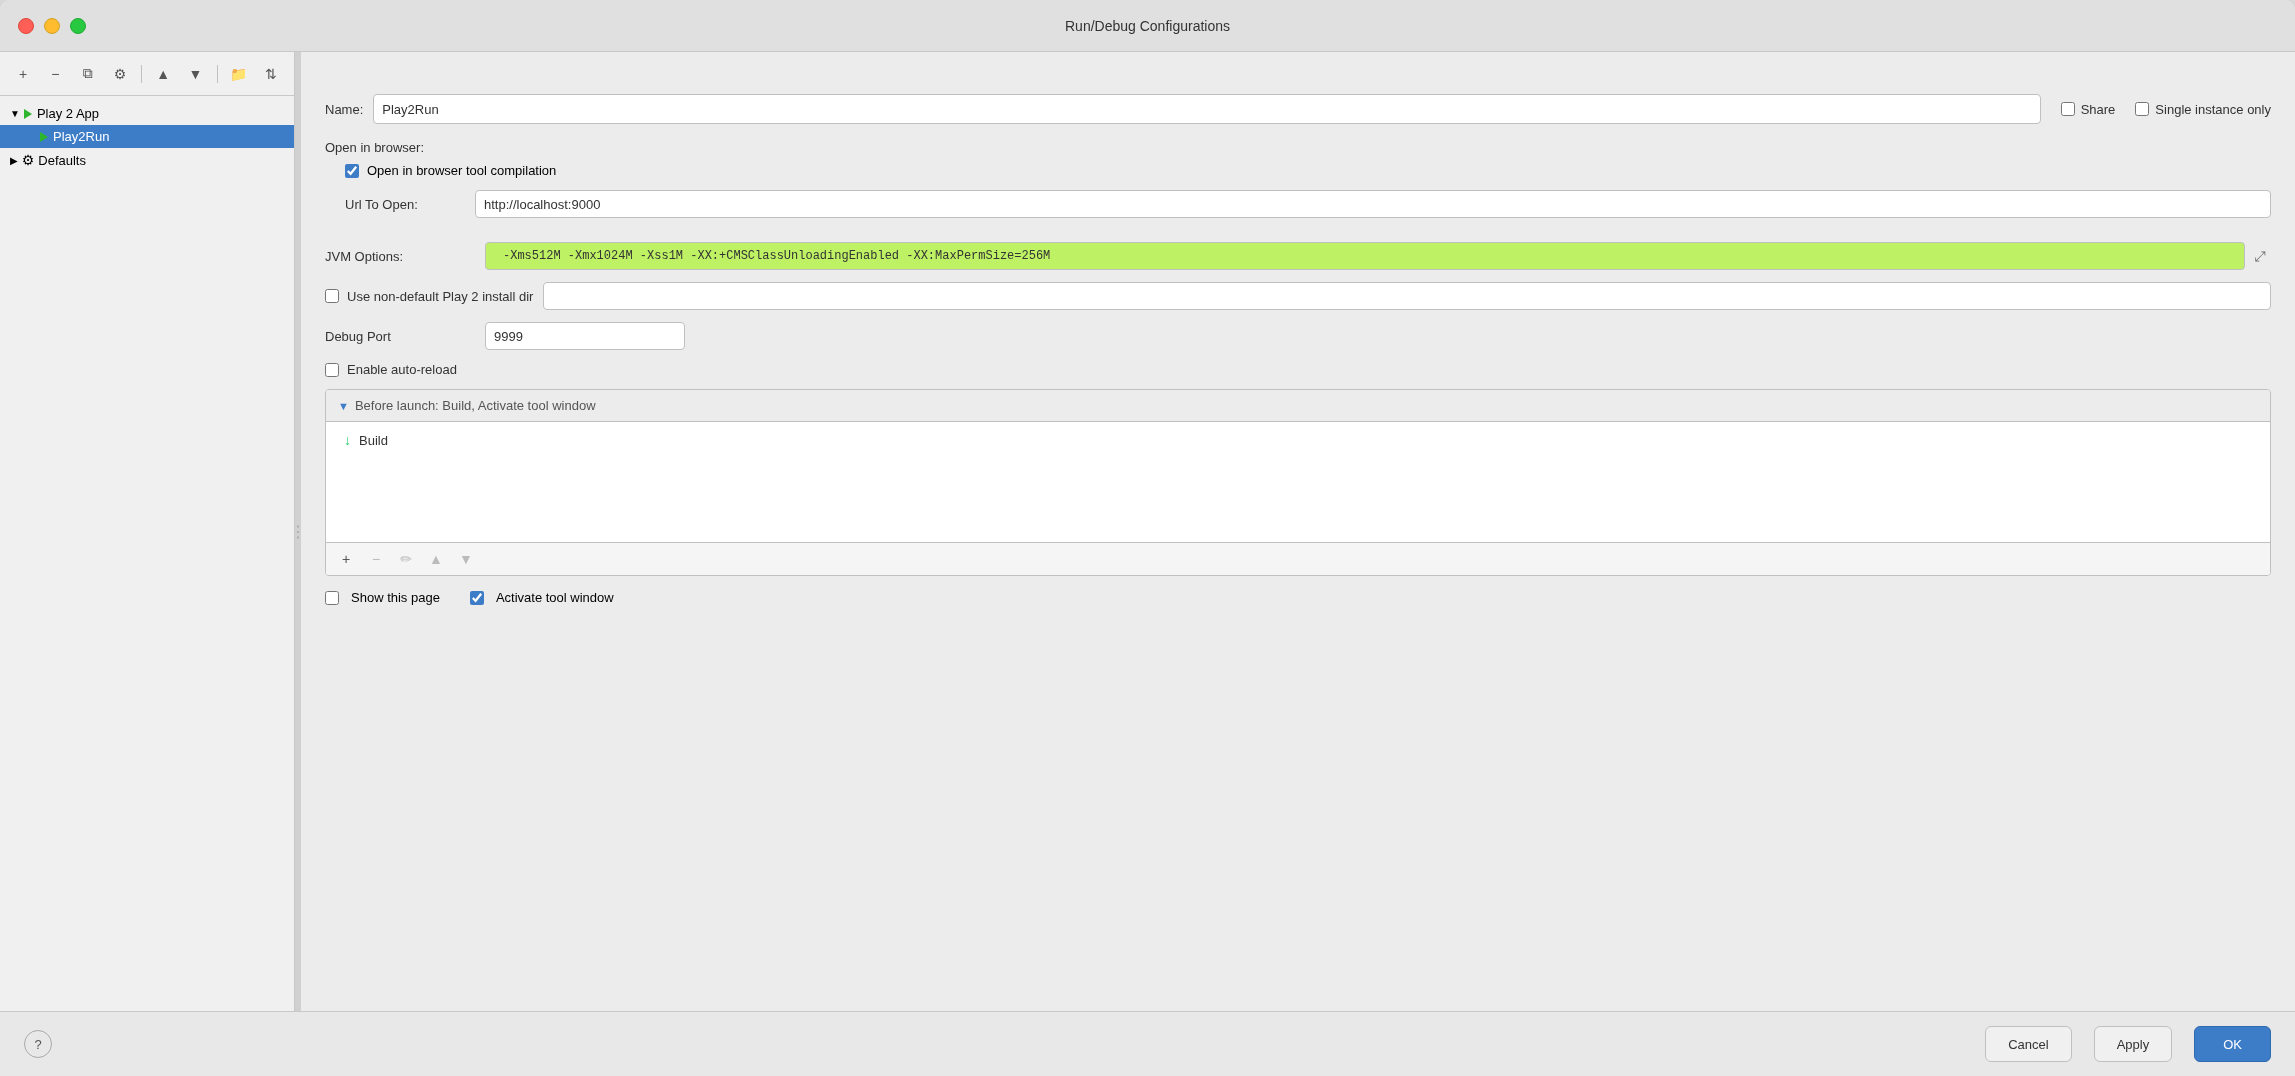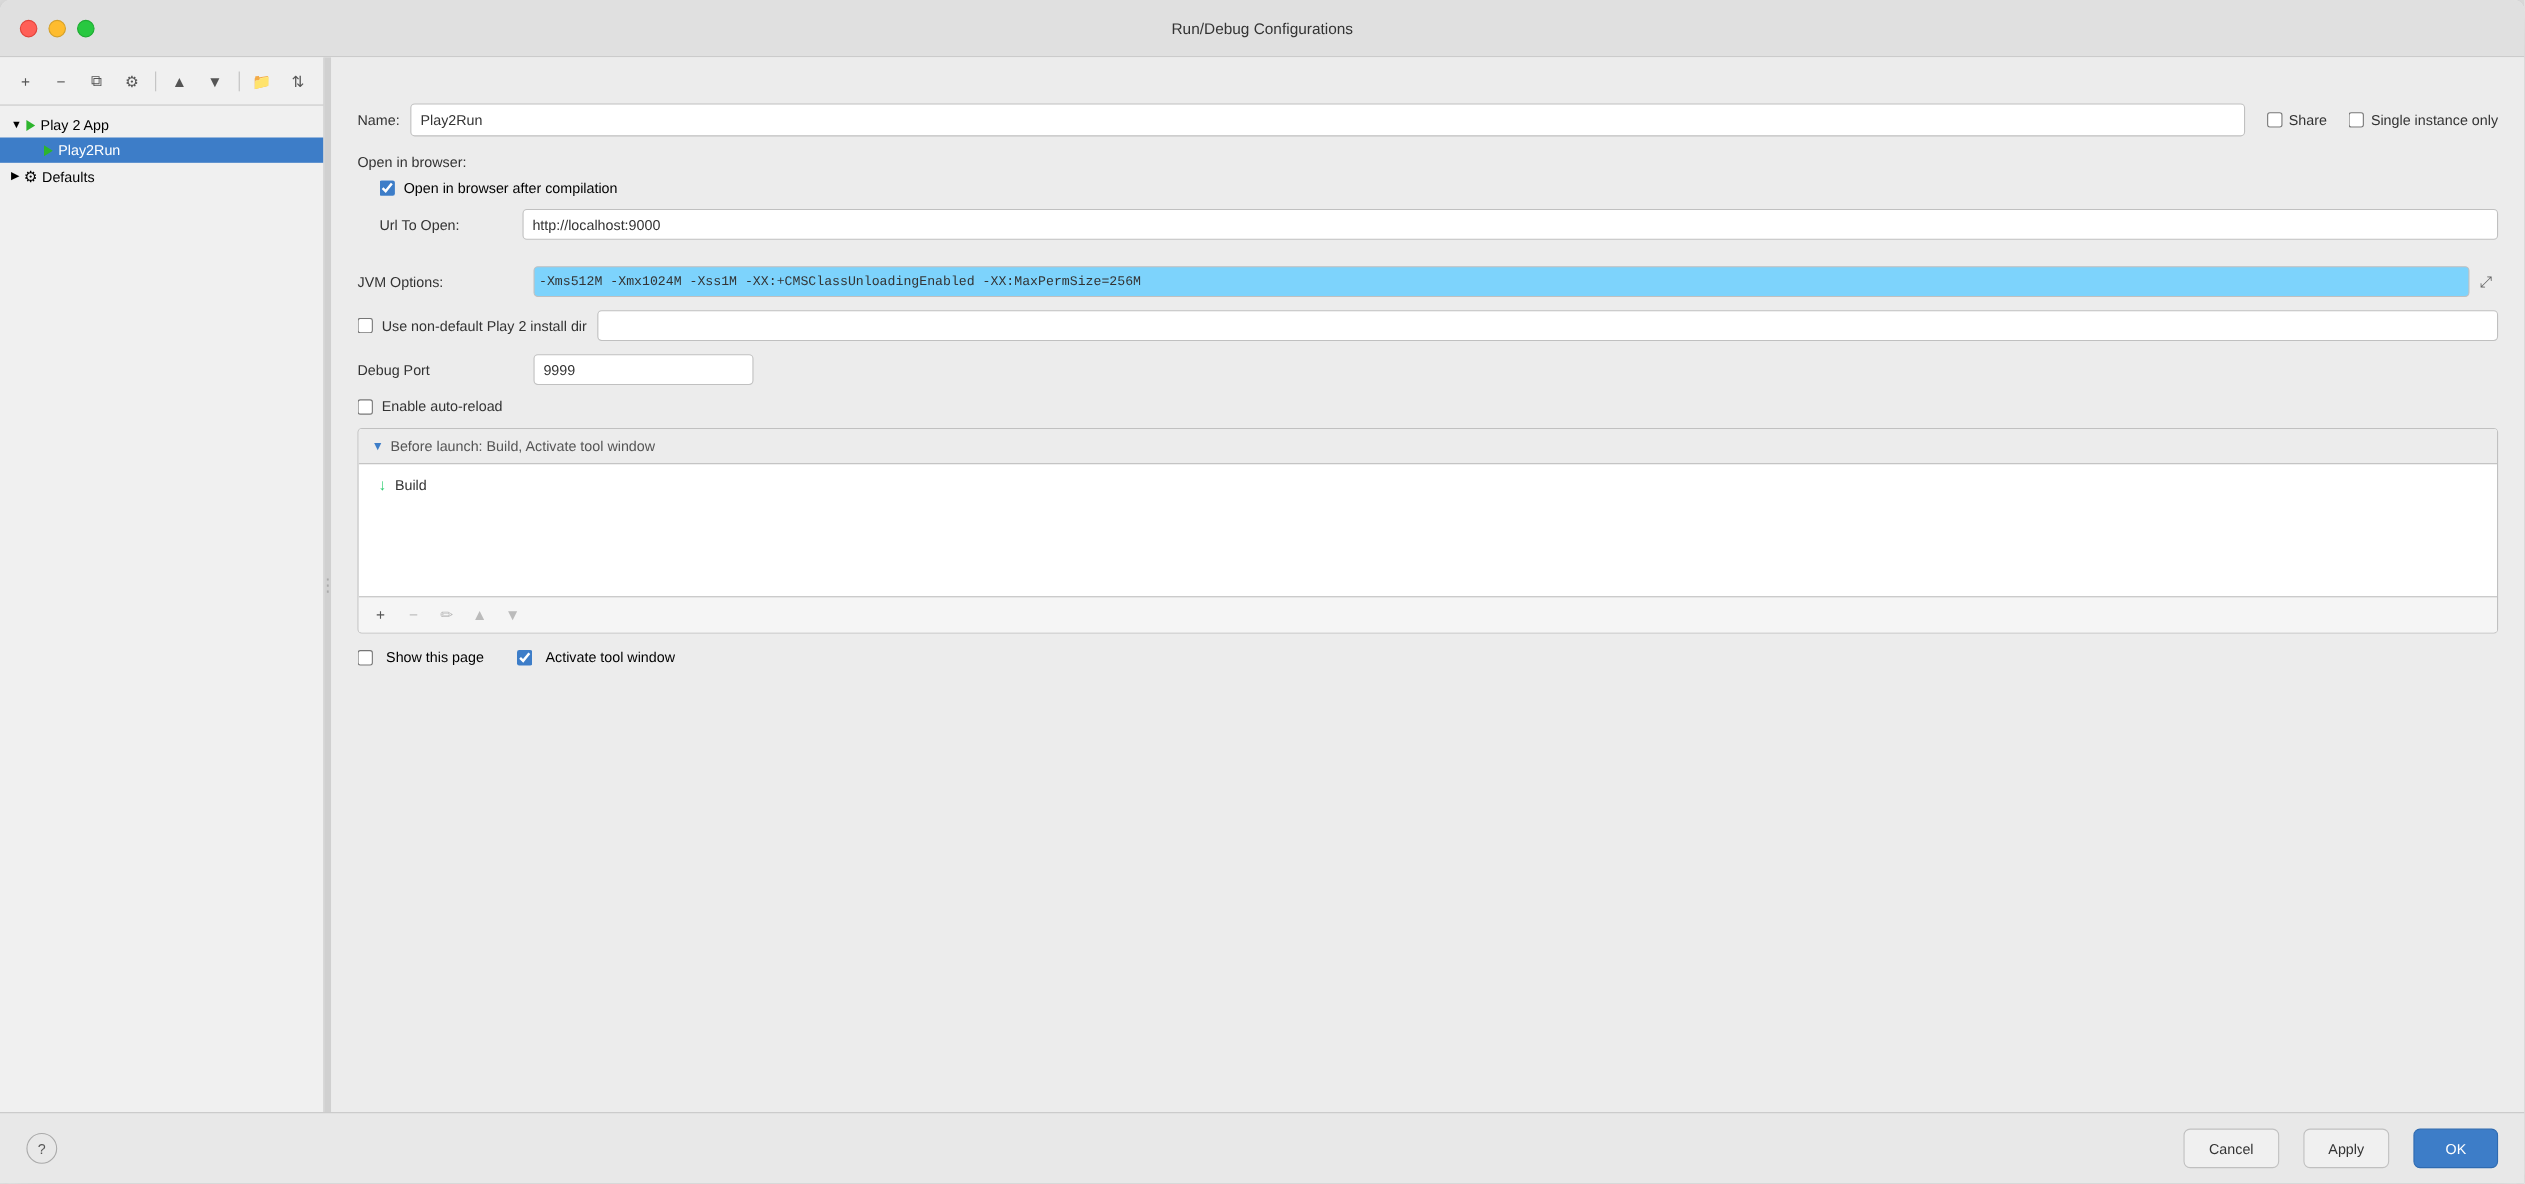--- a/index.html
+++ b/index.html
@@ -208,22 +208,22 @@
     }
     .jvm-label {
       color: #333;
       min-width: 160px;
     }
     .jvm-input {
       flex: 1;
       height: 28px;
       border: 1px solid #c0c0c0;
       border-radius: 4px;
-      background: #7dd3fc;
-      padding: 0 4px;
+      background: #bef264;
+      padding: 0 17px;
       font-size: 12px;
       font-family: "Courier New", monospace;
       color: #333;
       outline: none;
     }
     .expand-btn {
       width: 22px;
       height: 22px;
       background: none;
       border: none;
@@ -567,21 +567,21 @@
             <input type="checkbox" class="checkbox-blue" style="">
             <span class="checkbox-label">Single instance only</span>
           </div>
         </div>
       </div>
 
       <div class="open-in-browser-section">
         <div class="open-in-browser-title">Open in browser:</div>
         <div class="indent-row">
           <input type="checkbox" class="checkbox-blue" checked="" style="margin-right: 8px;">
-          <span>Open in browser after compilation</span>
+          <span>Open in browser tool compilation</span>
         </div>
         <div class="indent-row-2" style="padding-left:20px;">
           <span class="url-label">Url To Open:</span>
           <input type="text" class="text-input-wide" value="http://localhost:9000" style="">
         </div>
       </div>
 
       <div class="jvm-row">
         <span class="jvm-label">JVM Options:</span>
         <input type="text" class="jvm-input" value="-Xms512M -Xmx1024M -Xss1M -XX:+CMSClassUnloadingEnabled -XX:MaxPermSize=256M" style="">

